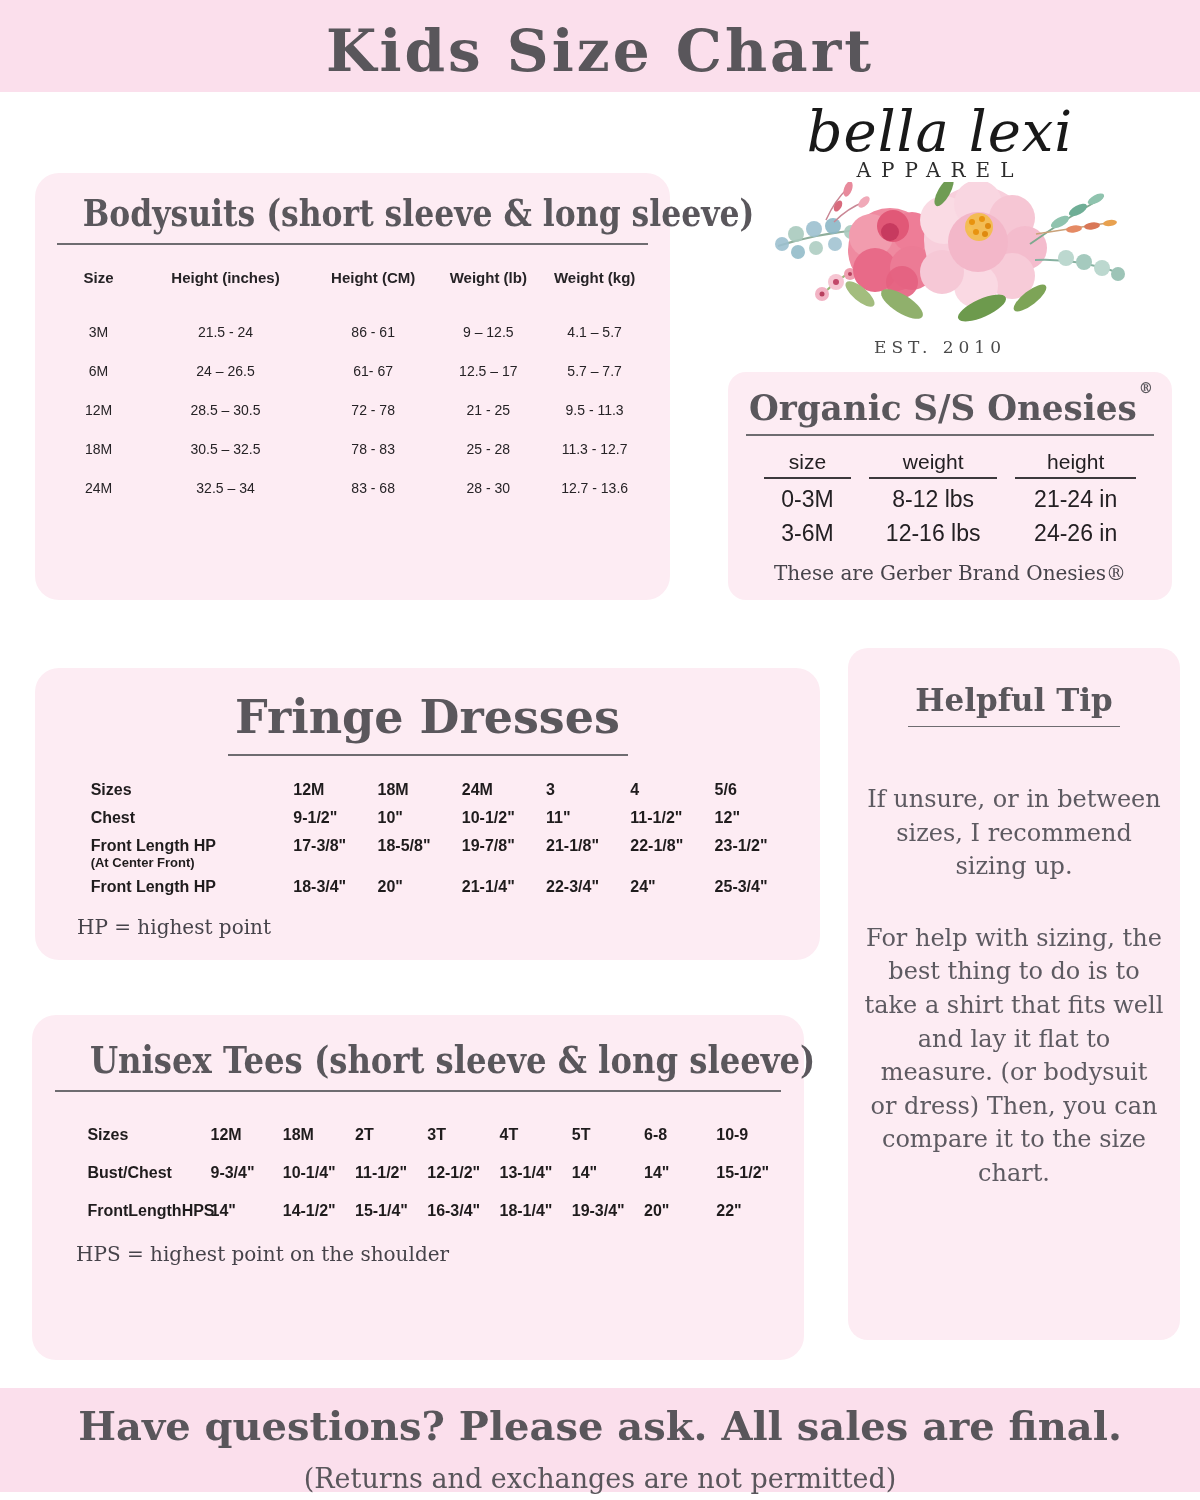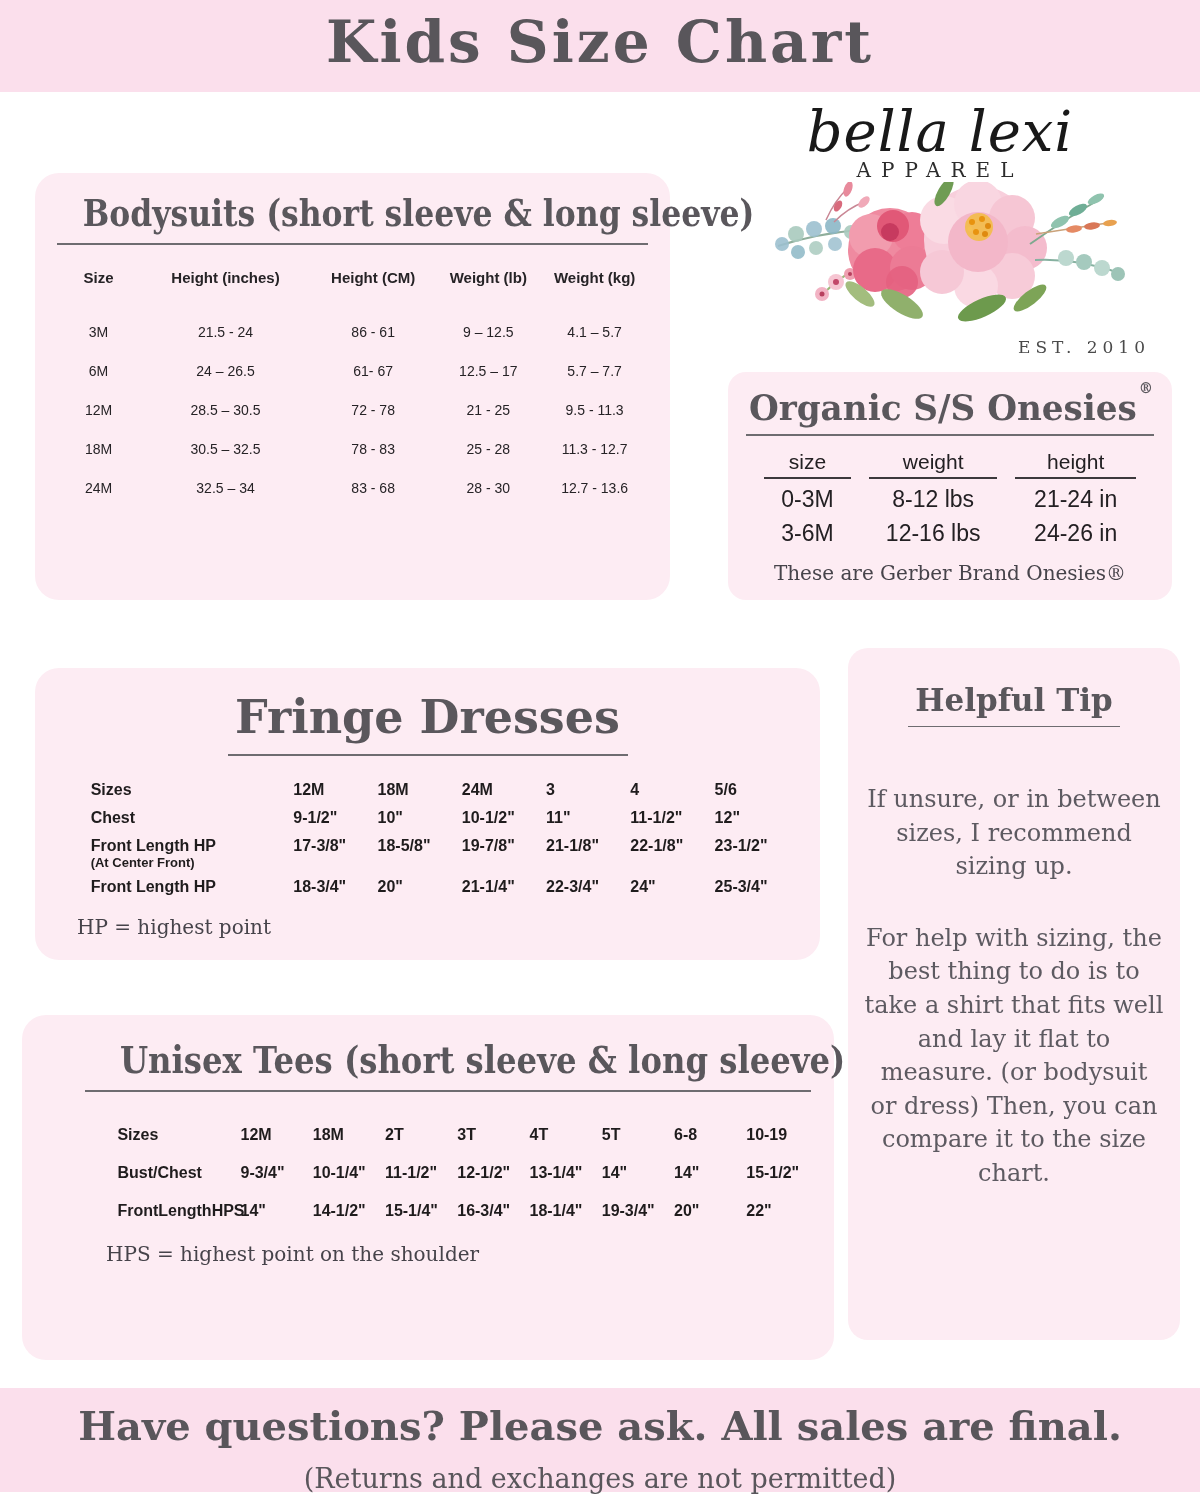--- a/index.html
+++ b/index.html
@@ -4,32 +4,32 @@
 <style>
   html,body{margin:0;padding:0;background:#ffffff;}
   #canvas{position:relative;width:1200px;height:1500px;background:#ffffff;overflow:hidden;
           font-family:"Liberation Sans",sans-serif;}
 
   
   .banner{position:absolute;left:0;width:1200px;background:#fbdfec;}
   #top-banner{top:0;height:92px;}
   #bottom-banner{top:1388px;height:104px;text-align:center;}
   .kids-title{font-family:"DejaVu Serif",serif;font-weight:bold;font-size:58px;color:#59565b;
-              letter-spacing:3px;text-align:center;padding-top:8px;white-space:nowrap;}
+              letter-spacing:3px;text-align:center;padding-top:17px;white-space:nowrap;}
   .footer-line1{font-family:"DejaVu Serif",serif;font-weight:bold;font-size:40px;color:#59565b;
                 margin-top:14px;white-space:nowrap;}
   .footer-line2{font-family:"DejaVu Serif",serif;font-size:27px;color:#59565b;margin-top:14px;}
 
   
   .panel{position:absolute;background:#fdecf3;border-radius:24px;}
   #bodysuits-panel{left:35px;top:173px;width:635px;height:427px;}
   #organic-panel{left:728px;top:372px;width:444px;height:228px;border-radius:18px;}
   #fringe-panel{left:35px;top:668px;width:785px;height:292px;}
   #tip-panel{left:848px;top:648px;width:332px;height:692px;border-radius:20px;}
-  #tees-panel{left:22px;top:1015px;width:772px;height:345px;padding-left:40px;}
+  #tees-panel{left:32px;top:1015px;width:772px;height:345px;}
 
   .panel-title{font-family:"DejaVu Serif",serif;font-weight:bold;color:#5a575c;text-align:center;
                white-space:nowrap;}
   .rule{height:2px;background:#6e6c70;}
 
   
   #bodysuits-title{font-size:37px;transform:scaleX(.85);margin-top:18px;}
   #bodysuits-rule{width:93%;margin:8px auto 0;}
   #bodysuits-table{width:93%;margin:14px auto 0;border-collapse:collapse;table-layout:fixed;
                    color:#262326;}
@@ -77,21 +77,21 @@
   #tees-note{font-family:"DejaVu Serif",serif;font-size:20px;color:#46434a;
              margin:12px 0 0 44px;}
 
   
   #logo{position:absolute;left:730px;top:103px;width:420px;height:268px;}
   #brand-name{font-family:"DejaVu Serif",serif;font-style:italic;font-size:56px;color:#191919;
               text-align:center;letter-spacing:1px;line-height:1.05;}
   #brand-subtitle{font-family:"DejaVu Serif",serif;font-size:20px;letter-spacing:10px;
                   color:#2c2c2c;text-align:center;margin-top:-4px;}
   #bouquet{display:block;margin:0 auto;width:420px;height:150px;}
-  #brand-est{position:absolute;left:0;top:234px;width:100%;text-align:right;z-index:2;
+  #brand-est{position:absolute;left:0;top:234px;width:100%;text-align:center;z-index:2;
              font-family:"DejaVu Serif",serif;font-size:17px;letter-spacing:5px;color:#4a4a4a;}
 </style>
 </head>
 <body>
 
 <div id="canvas">
 
   <div id="top-banner" class="banner">
     <div class="kids-title">Kids Size Chart</div>
   </div>
@@ -374,21 +374,21 @@
       <tbody>
           <tr>
             <td>Sizes</td>
             <td>12M</td>
             <td>18M</td>
             <td>2T</td>
             <td>3T</td>
             <td>4T</td>
             <td>5T</td>
             <td>6-8</td>
-            <td>10-19</td>
+            <td>10-9</td>
           </tr>
           <tr>
             <td>Bust/Chest</td>
             <td>9-3/4"</td>
             <td>10-1/4"</td>
             <td>11-1/2"</td>
             <td>12-1/2"</td>
             <td>13-1/4"</td>
             <td>14"</td>
             <td>14"</td>

